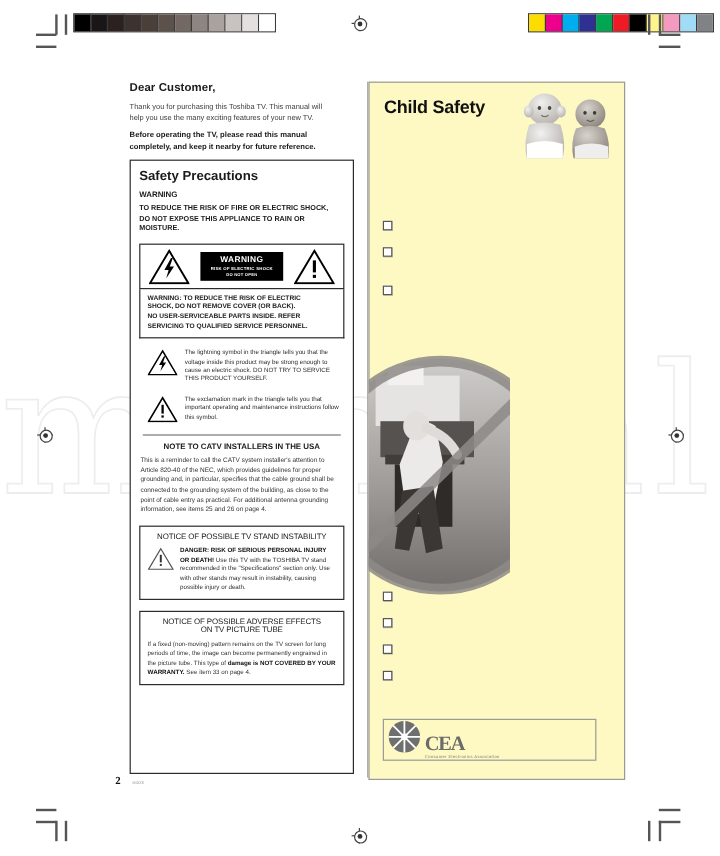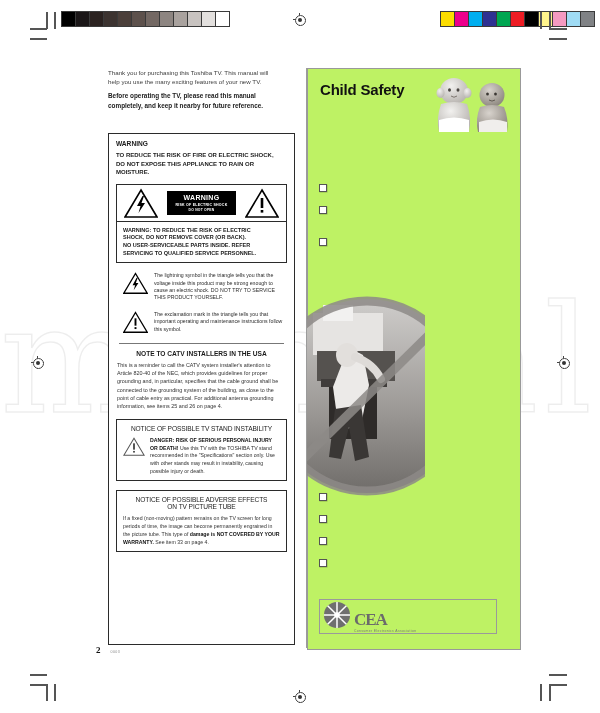--- a/index.html
+++ b/index.html
@@ -78,21 +78,21 @@
   .stand-row p{margin:0;font-size:5.2px;line-height:7.6px;color:#2f2f2f;}
   .stand-row b{font-weight:bold;color:#111;}
   .tube-body{margin:5px 0 0 0;font-size:5.2px;line-height:7.8px;color:#333;}
   .tube-body b{font-weight:bold;color:#111;}
 
   .pagenum-row{position:absolute;left:96px;top:645px;width:200px;display:flex;align-items:baseline;gap:10px;}
   .pagenum{font-size:9px;font-weight:bold;color:#111;font-family:"Liberation Serif", serif;}
   .pagecode{font-size:3.6px;color:#8a8a8a;letter-spacing:.4px;}
 
   
-  .right-col{position:absolute;left:307px;top:68px;width:212px;height:580px;border:1px solid #999;background:#bef264;}
+  .right-col{position:absolute;left:307px;top:68px;width:212px;height:580px;border:1px solid #999;background:#fef9c3;}
   .child-title{position:absolute;left:12px;top:12px;font-size:15px;font-weight:bold;color:#111;letter-spacing:-.2px;}
 
   .babies{position:absolute;right:4px;top:5px;width:92px;height:58px;}
 
   .bullet{position:absolute;width:6px;height:6px;border:1.2px solid #555;background:#fff;box-shadow:0.5px 0.5px 0 rgba(0,0,0,.25);}
 
   .photo{position:absolute;left:-1px;top:222px;width:118px;height:210px;overflow:hidden;}
 
   .cea-box{position:absolute;left:11px;top:530px;width:176px;height:33px;border:1px solid #9a9a9a;display:flex;align-items:flex-end;}
   .cea-mark{flex:0 0 auto;margin-left:3px;}
@@ -171,28 +171,30 @@
       <div class="core"></div>
   </div>
   <div class="reg" style="left:293px;top:690px;">
     <div class="h"></div>
       <div class="v"></div>
       <div class="ring"></div>
       <div class="core"></div>
   </div>
 
   <div class="left-col">
+    <p class="greeting-title">Dear Customer,</p>
     <p class="greeting-p">Thank you for purchasing this Toshiba TV. This manual will</p>
     <p class="greeting-p">help you use the many exciting features of your new TV.</p>
     <p class="greeting-bold">Before operating the TV, please read this manual</p>
     <p class="greeting-bold" style="margin-top:0">completely, and keep it nearby for future reference.</p>
   </div>
 
   <div class="panel safety-panel">
 
+    <div class="safety-title">Safety Precautions</div>
     <div class="warning-label">WARNING</div>
 
     <div class="warning-caps">
       <div>TO REDUCE THE RISK OF FIRE OR ELECTRIC SHOCK,</div>
       <div>DO NOT EXPOSE THIS APPLIANCE TO RAIN OR</div>
       <div>MOISTURE.</div>
     </div>
 
     <div class="sym-box">
       <div class="tri">

